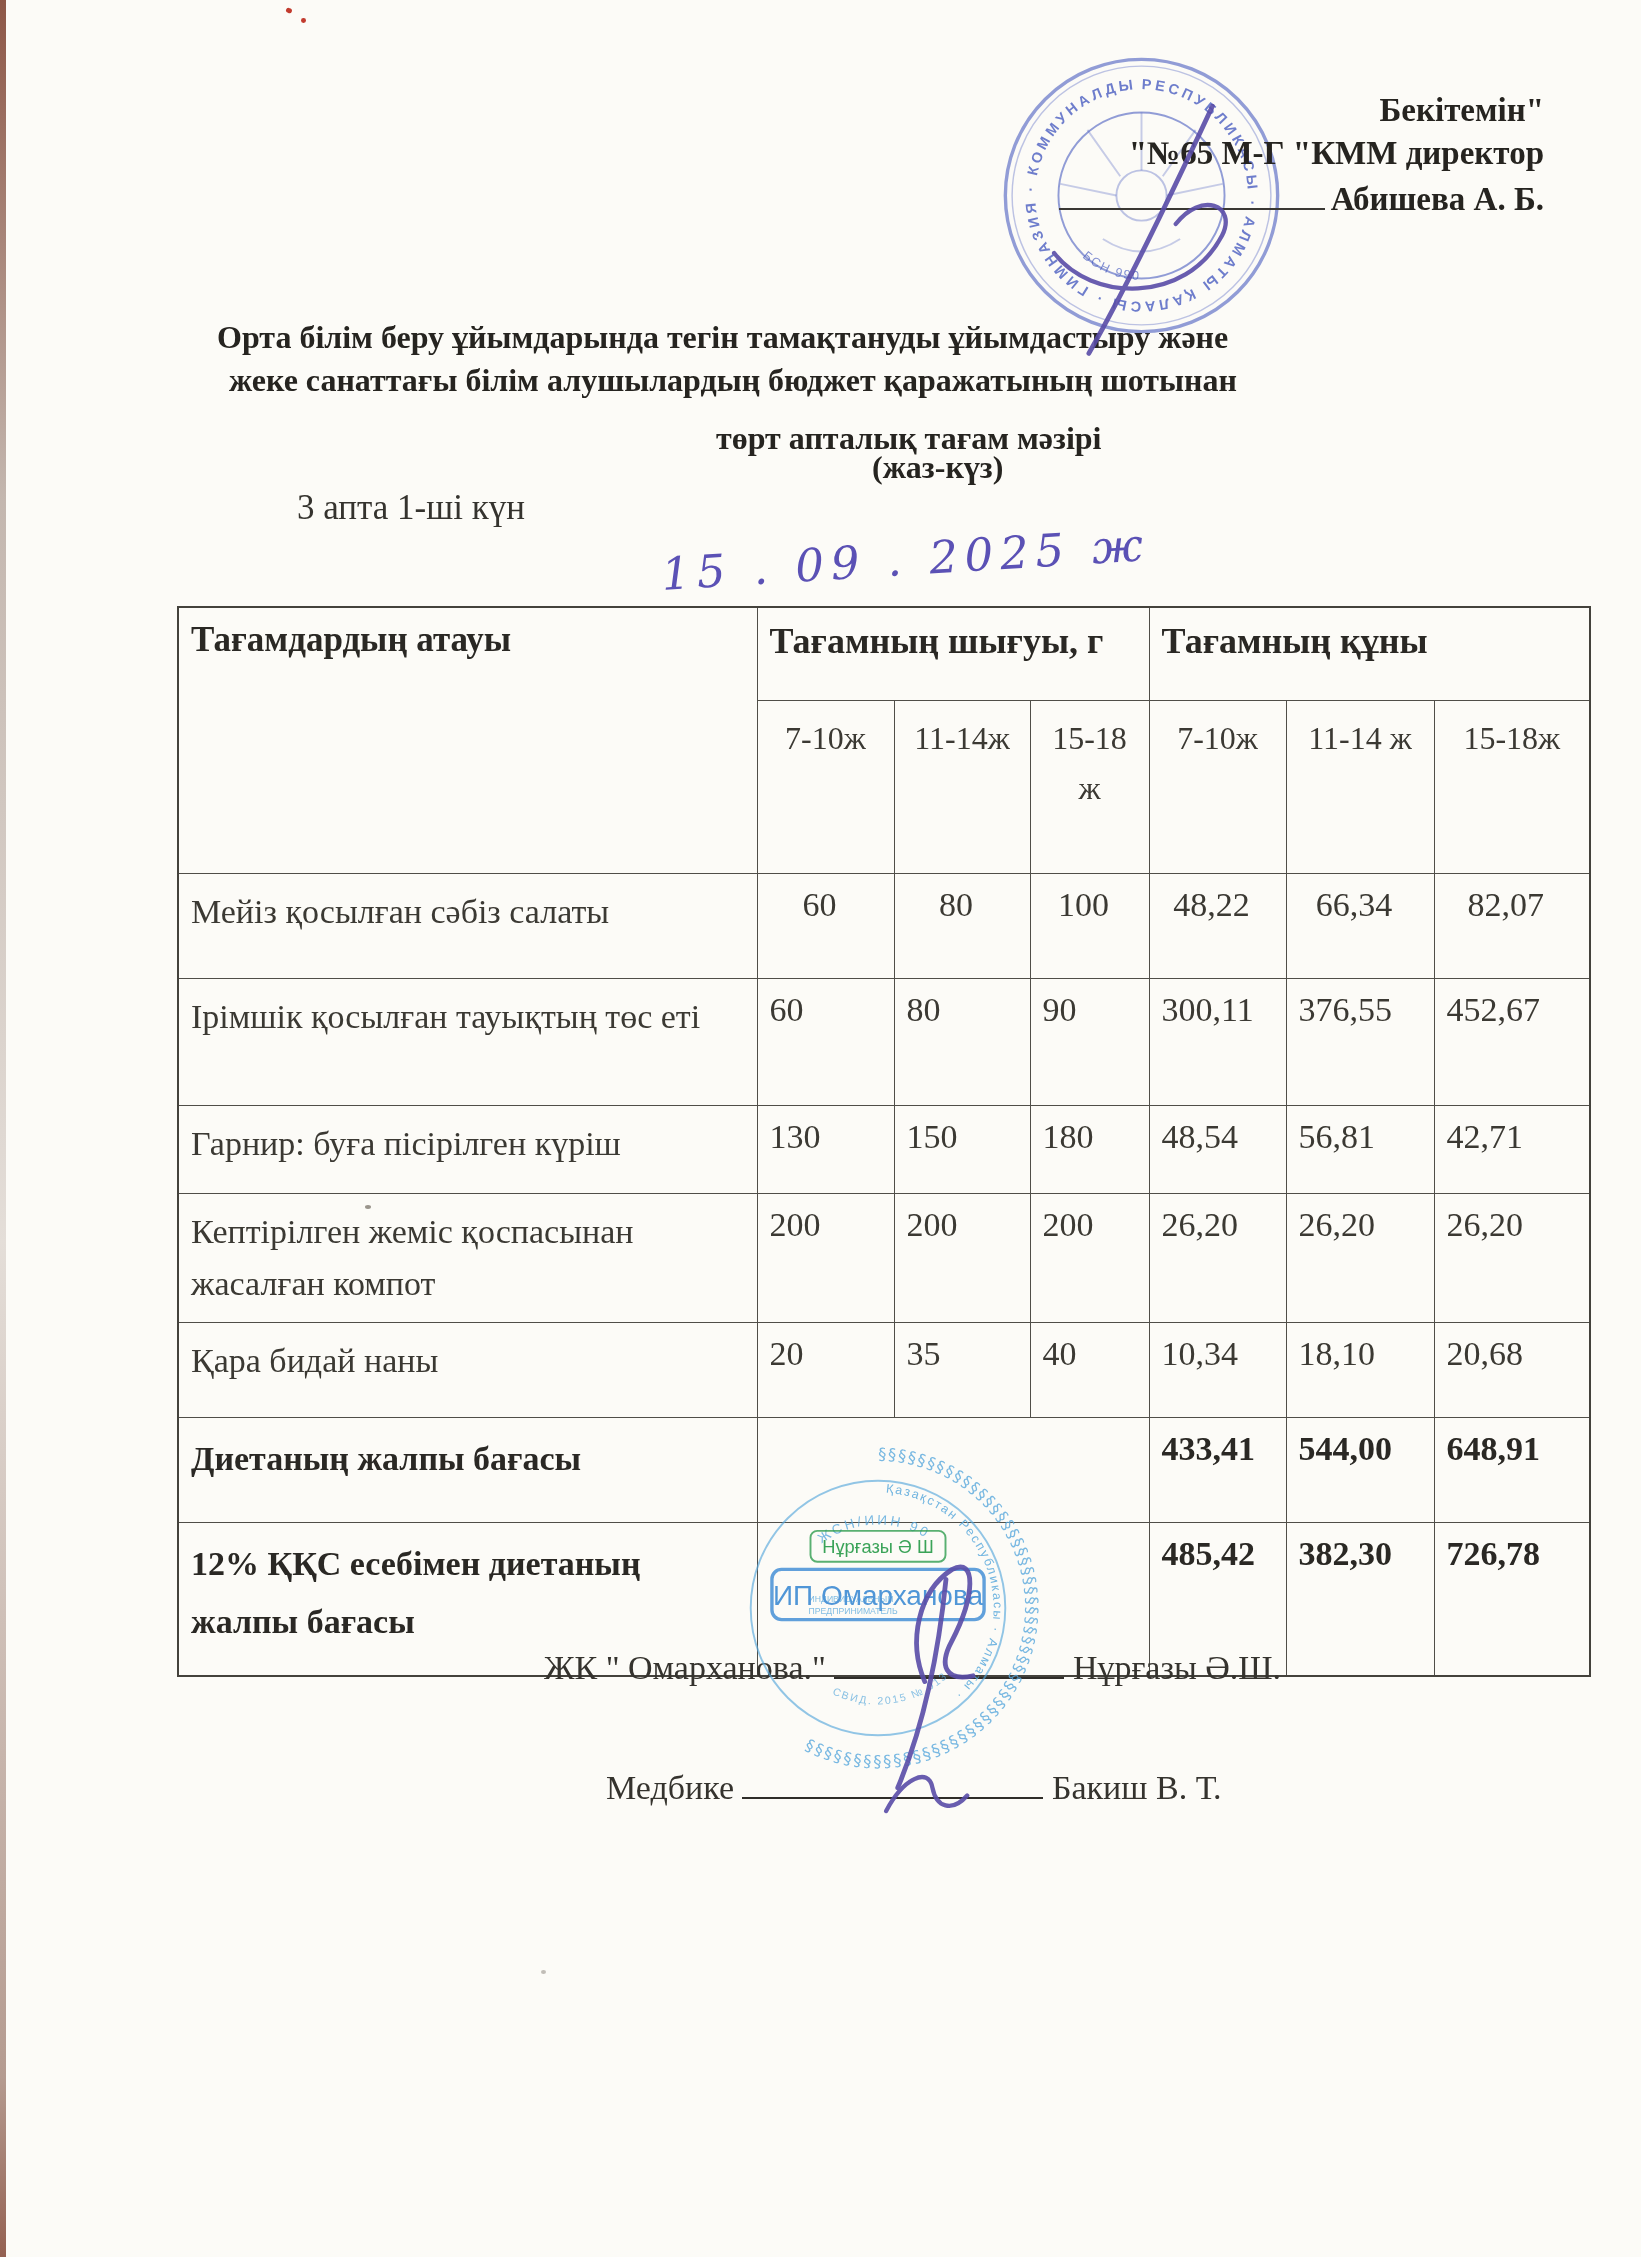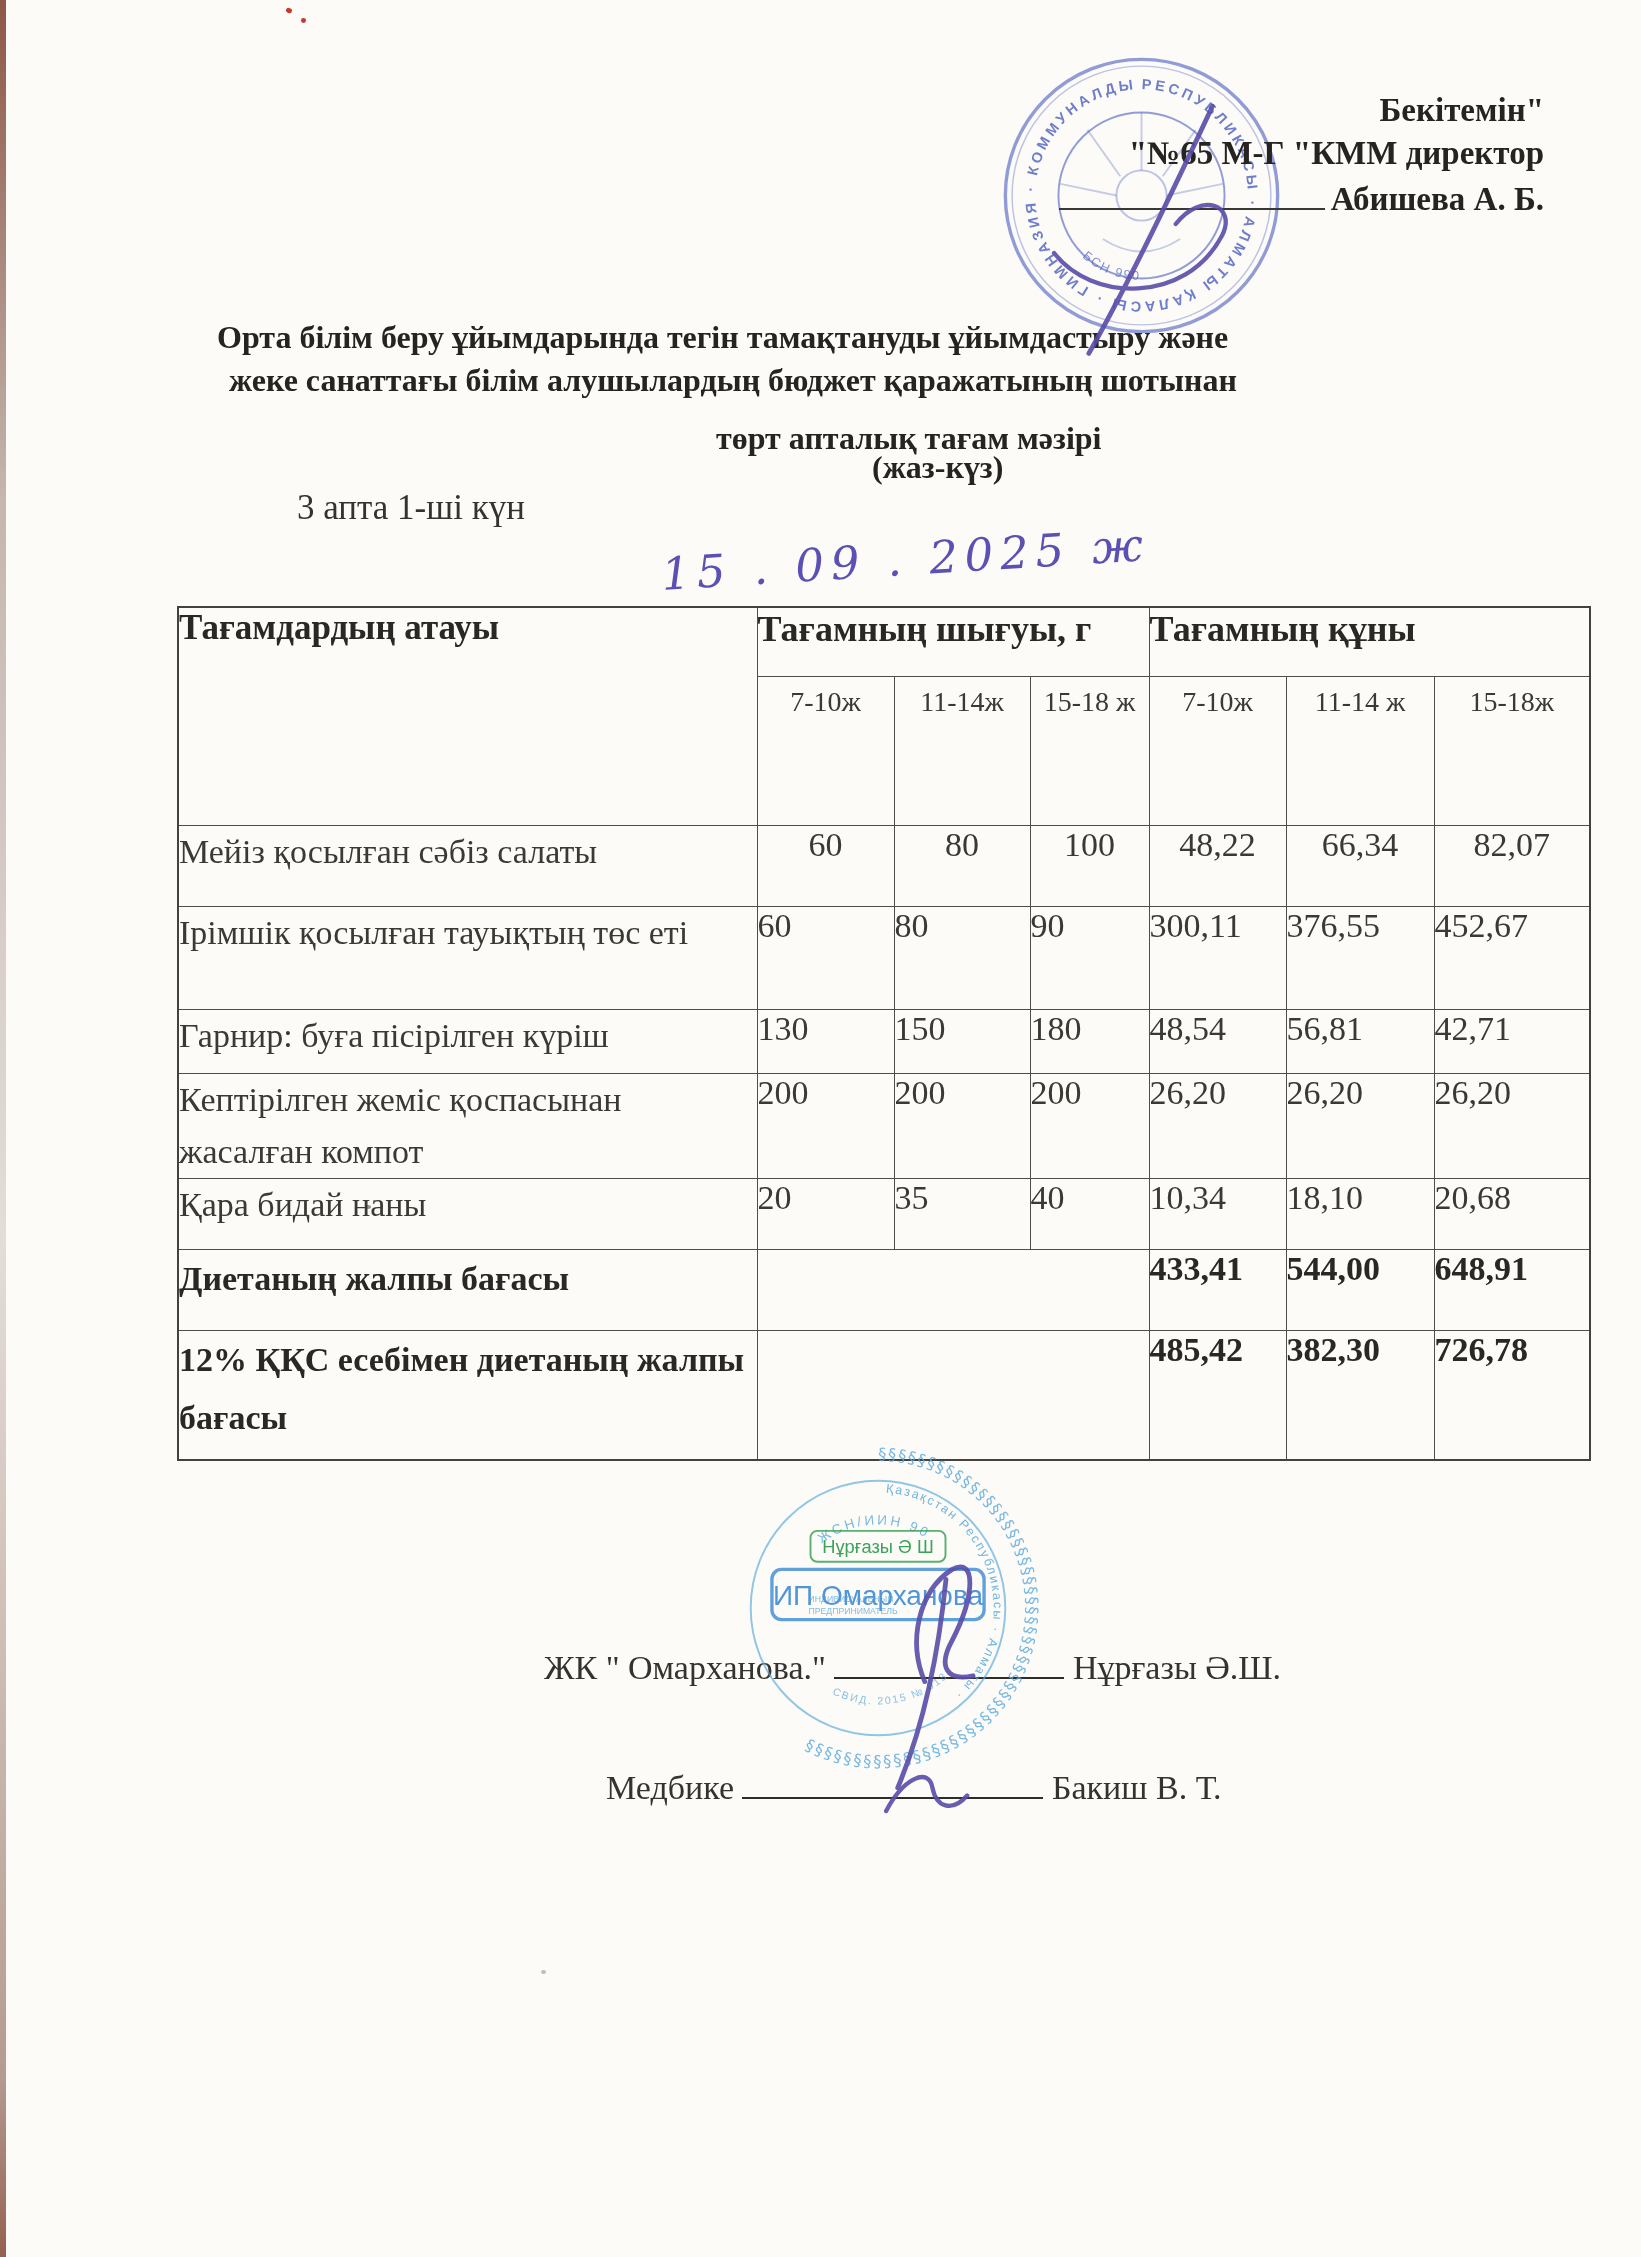--- a/index.html
+++ b/index.html
@@ -50,34 +50,34 @@
   
   table.menu{
     position:absolute;left:177px;top:606px;
     border-collapse:collapse;table-layout:fixed;
     width:1413px;
     font-size:34px;color:#3b3933;
   }
   table.menu td,table.menu th{
     border:1.9px solid #504e48;
     vertical-align:top;
-    padding:0;
+    padding:12px;
     overflow:hidden;
   }
   table.menu{border:2.9px solid #44423c;}
   th.name-h{
     font-size:35px;font-weight:bold;color:#2a2824;text-align:left;
     vertical-align:middle;padding-left:13.5px;
   }
   th.grp{
     font-size:36px;font-weight:bold;color:#2a2824;text-align:left;
     padding:9.7px 0 0 15.4px;height:68px;
   }
   th.age{
-    font-size:28px;font-weight:normal;color:#3b3933;text-align:center;
+    font-size:32px;font-weight:normal;color:#3b3933;text-align:center;
     padding-top:13.5px;height:148px;line-height:50px;
   }
   td.c-name{padding:9.7px 7.7px 0 13.5px;line-height:52px;}
   td.c-num{padding:11.6px 3.9px 0 11.6px;}
   td.c-num.ctr{text-align:center;padding-left:0;}
   tr.r1 td{height:80px;}
   tr.r2 td{height:102px;}
   tr.r3 td{height:63px;}
   tr.r4 td{height:104px;}
   tr.r5 td{height:70px;}

